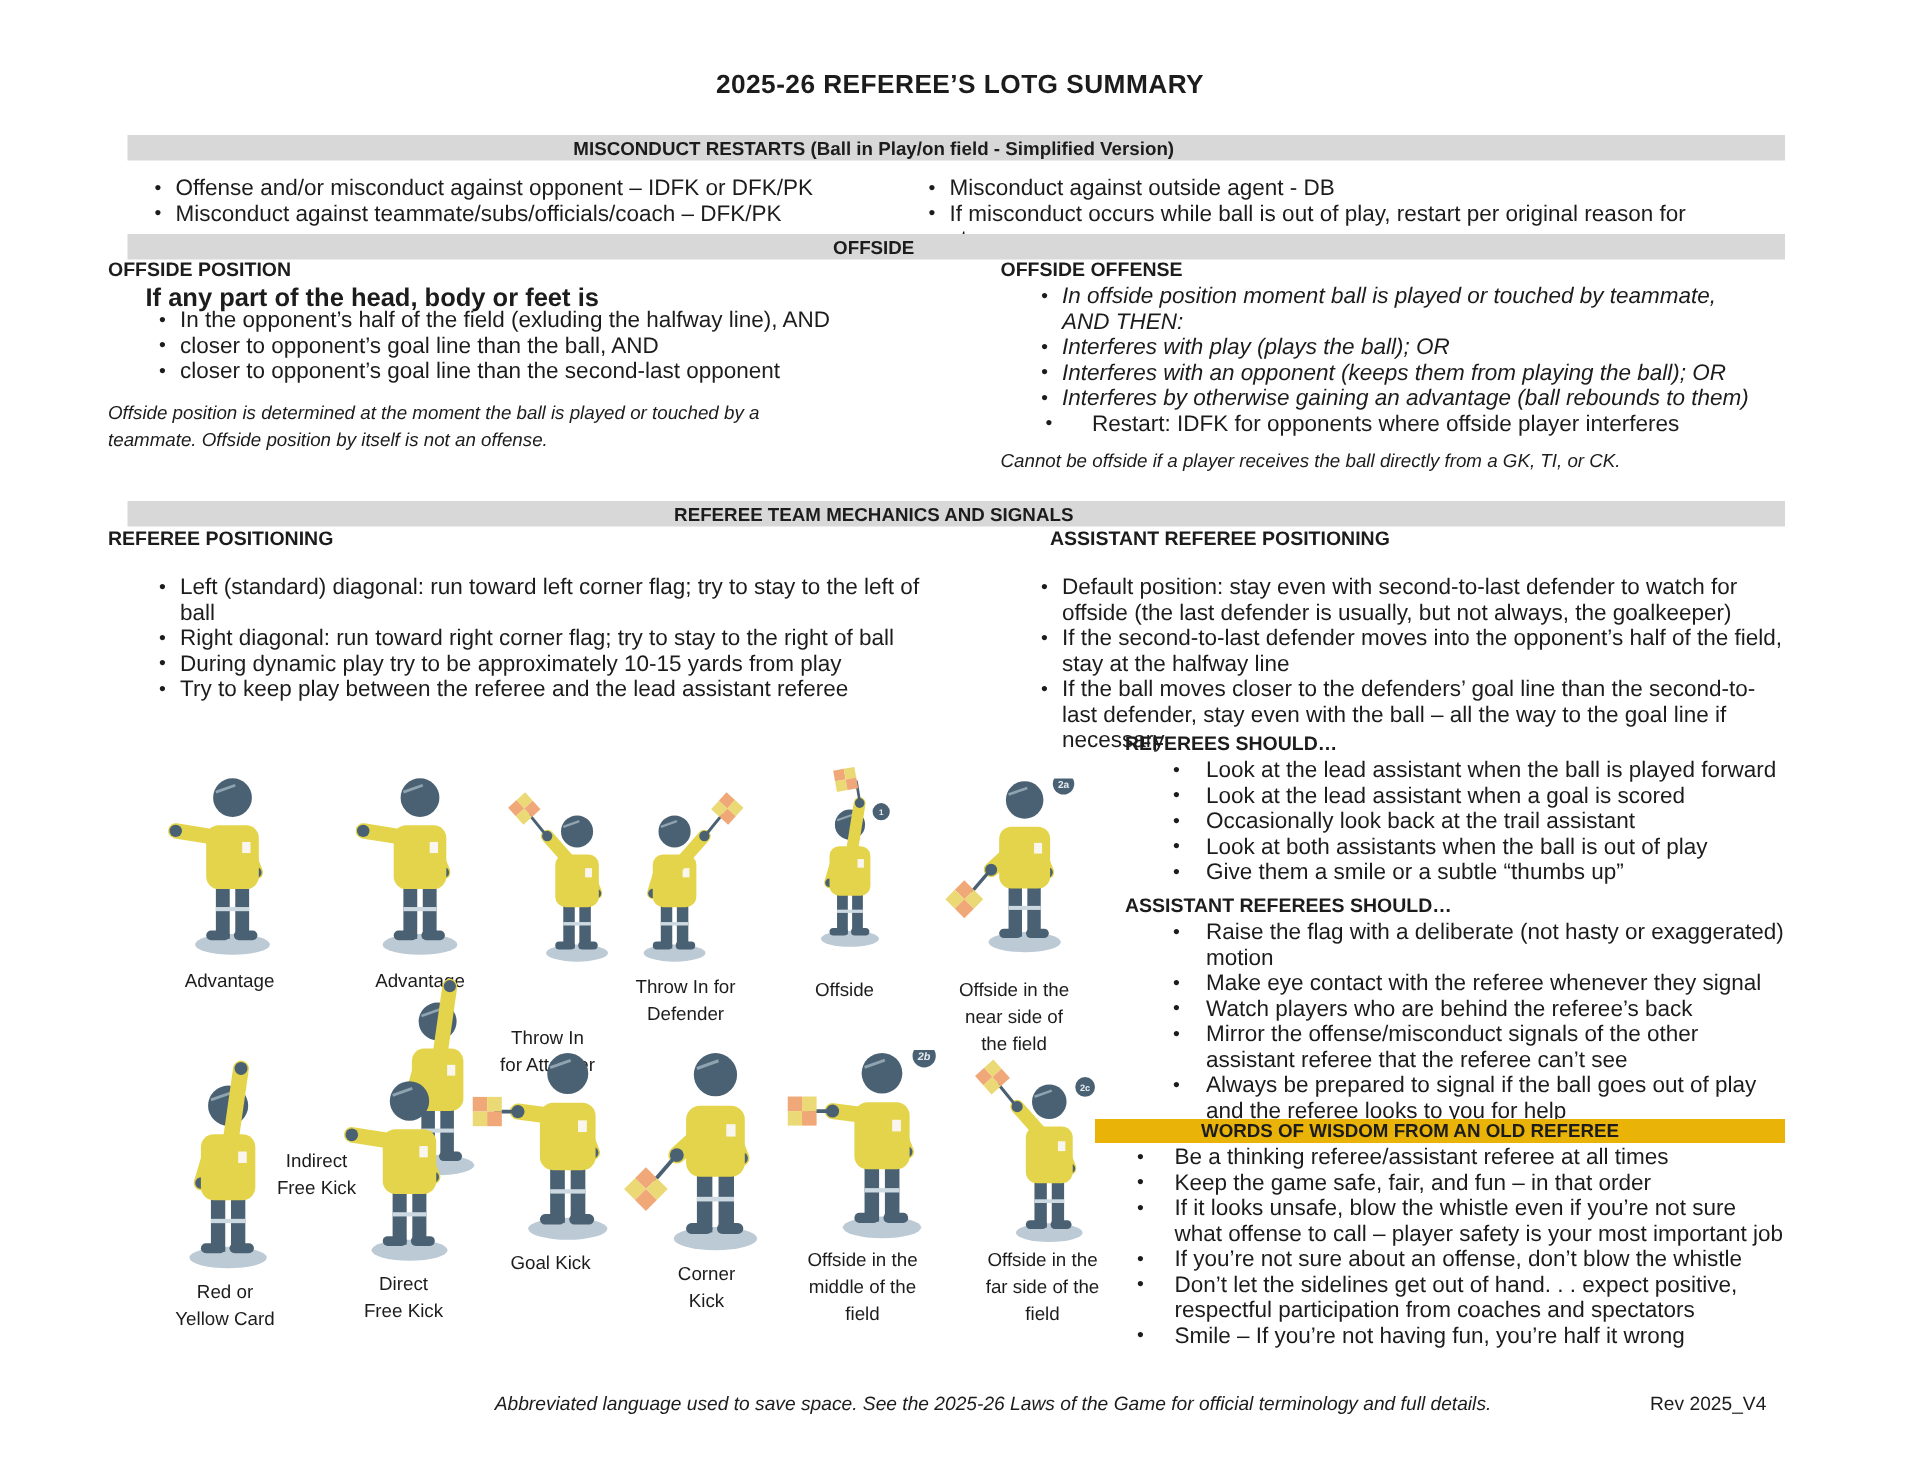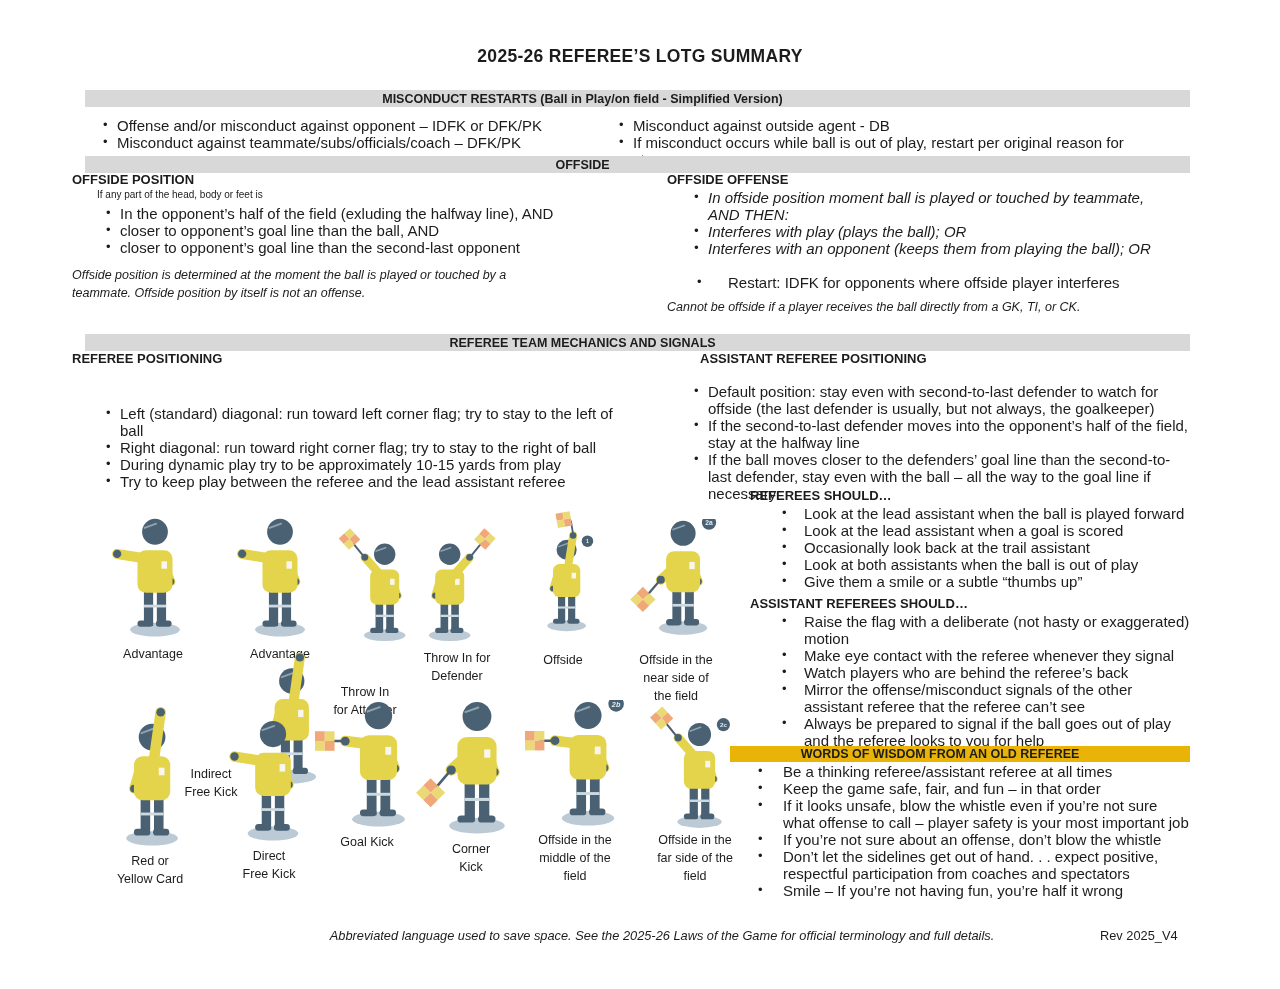--- a/index.html
+++ b/index.html
@@ -11,21 +11,21 @@
        font-weight:bold;font-size:12.5px;display:flex;align-items:center;}
   .bar-inner{display:block;width:995px;text-align:center;}
   #bar-misconduct{top:90px}
   #bar-offside{top:156px}
   #bar-mechanics{top:334px}
   .wbar{position:absolute;left:730px;width:460px;height:16px;background:#eab308;
         font-weight:bold;font-size:12.5px;display:flex;align-items:center;}
   #bar-wisdom{top:746px}
   .wbar .bar-inner{width:420px;}
   .h-bold{position:absolute;font-size:13px;font-weight:bold;white-space:nowrap;}
-  .plain{position:absolute;font-size:10px;}
+  .plain{position:absolute;font-size:17px;font-weight:bold;}
   .note{position:absolute;font-style:italic;font-size:12.5px;line-height:17.5px;}
   ul.blist{position:absolute;list-style:none;margin:0;padding:0;font-size:15px;line-height:17px;}
   .blist li{position:relative;padding-left:16px;}
   .blist li::before{content:"\2022";position:absolute;left:2px;top:-1px;font-size:13px;}
   ul.gap26 li{padding-left:27px;}
   ul.gap26 li::before{left:5px;}
   ul.gap18 li{padding-left:31px;}
   ul.gap18 li::before{left:6px;}
   ul.restart li{padding-left:36px;}
   ul.restart li::before{left:5px;}
@@ -68,32 +68,33 @@
       <li>closer to opponent’s goal line than the ball, AND</li>
       <li>closer to opponent’s goal line than the second-last opponent</li>
     </ul>
   <div class="note" style="left:72px;top:267px;width:478px;">Offside position is determined at the moment the ball is played or touched by a teammate.  Offside position by itself is not an offense.</div>
 
   <div class="h-bold" style="left:667px;top:172px;">OFFSIDE OFFENSE</div>
   <ul class="blist" style="left:692px;top:189px;width:478px;font-style:italic;">
       <li>In offside position moment ball is played or touched by teammate, AND THEN:</li>
       <li>Interferes with play (plays the ball); OR</li>
       <li>Interferes with an opponent (keeps them from playing the ball); OR</li>
+      <li>Interferes by otherwise gaining an advantage (ball rebounds to them)</li>
     </ul>
   <ul class="blist restart" style="left:692px;top:274px;width:478px;">
       <li>Restart: IDFK for opponents where offside player interferes</li>
     </ul>
   <div class="note" style="left:667px;top:299px;width:530px;">Cannot be offside if a player receives the ball directly from a GK, TI, or CK.</div>
 
   <div class="bar" id="bar-mechanics">
     <span class="bar-inner">REFEREE TEAM MECHANICS AND SIGNALS</span>
   </div>
 
   <div class="h-bold" style="left:72px;top:351px;">REFEREE POSITIONING</div>
-  <ul class="blist" style="left:104px;top:383px;width:512px;margin-top:22px;">
+  <ul class="blist" style="left:104px;top:383px;width:512px;">
       <li>Left (standard) diagonal: run toward left corner flag; try to stay to the left of ball</li>
       <li>Right diagonal: run toward right corner flag; try to stay to the right of ball</li>
       <li>During dynamic play try to be approximately 10-15 yards from play</li>
       <li>Try to keep play between the referee and the lead assistant referee</li>
     </ul>
 
   <div class="h-bold" style="left:700px;top:351px;">ASSISTANT REFEREE POSITIONING</div>
   <ul class="blist lh165" style="left:692px;top:383px;width:500px;">
       <li>Default position: stay even with second-to-last defender to watch for offside (the last defender is usually, but not always, the goalkeeper)</li>
       <li>If the second-to-last defender moves into the opponent’s half of the field, stay at the halfway line</li>

